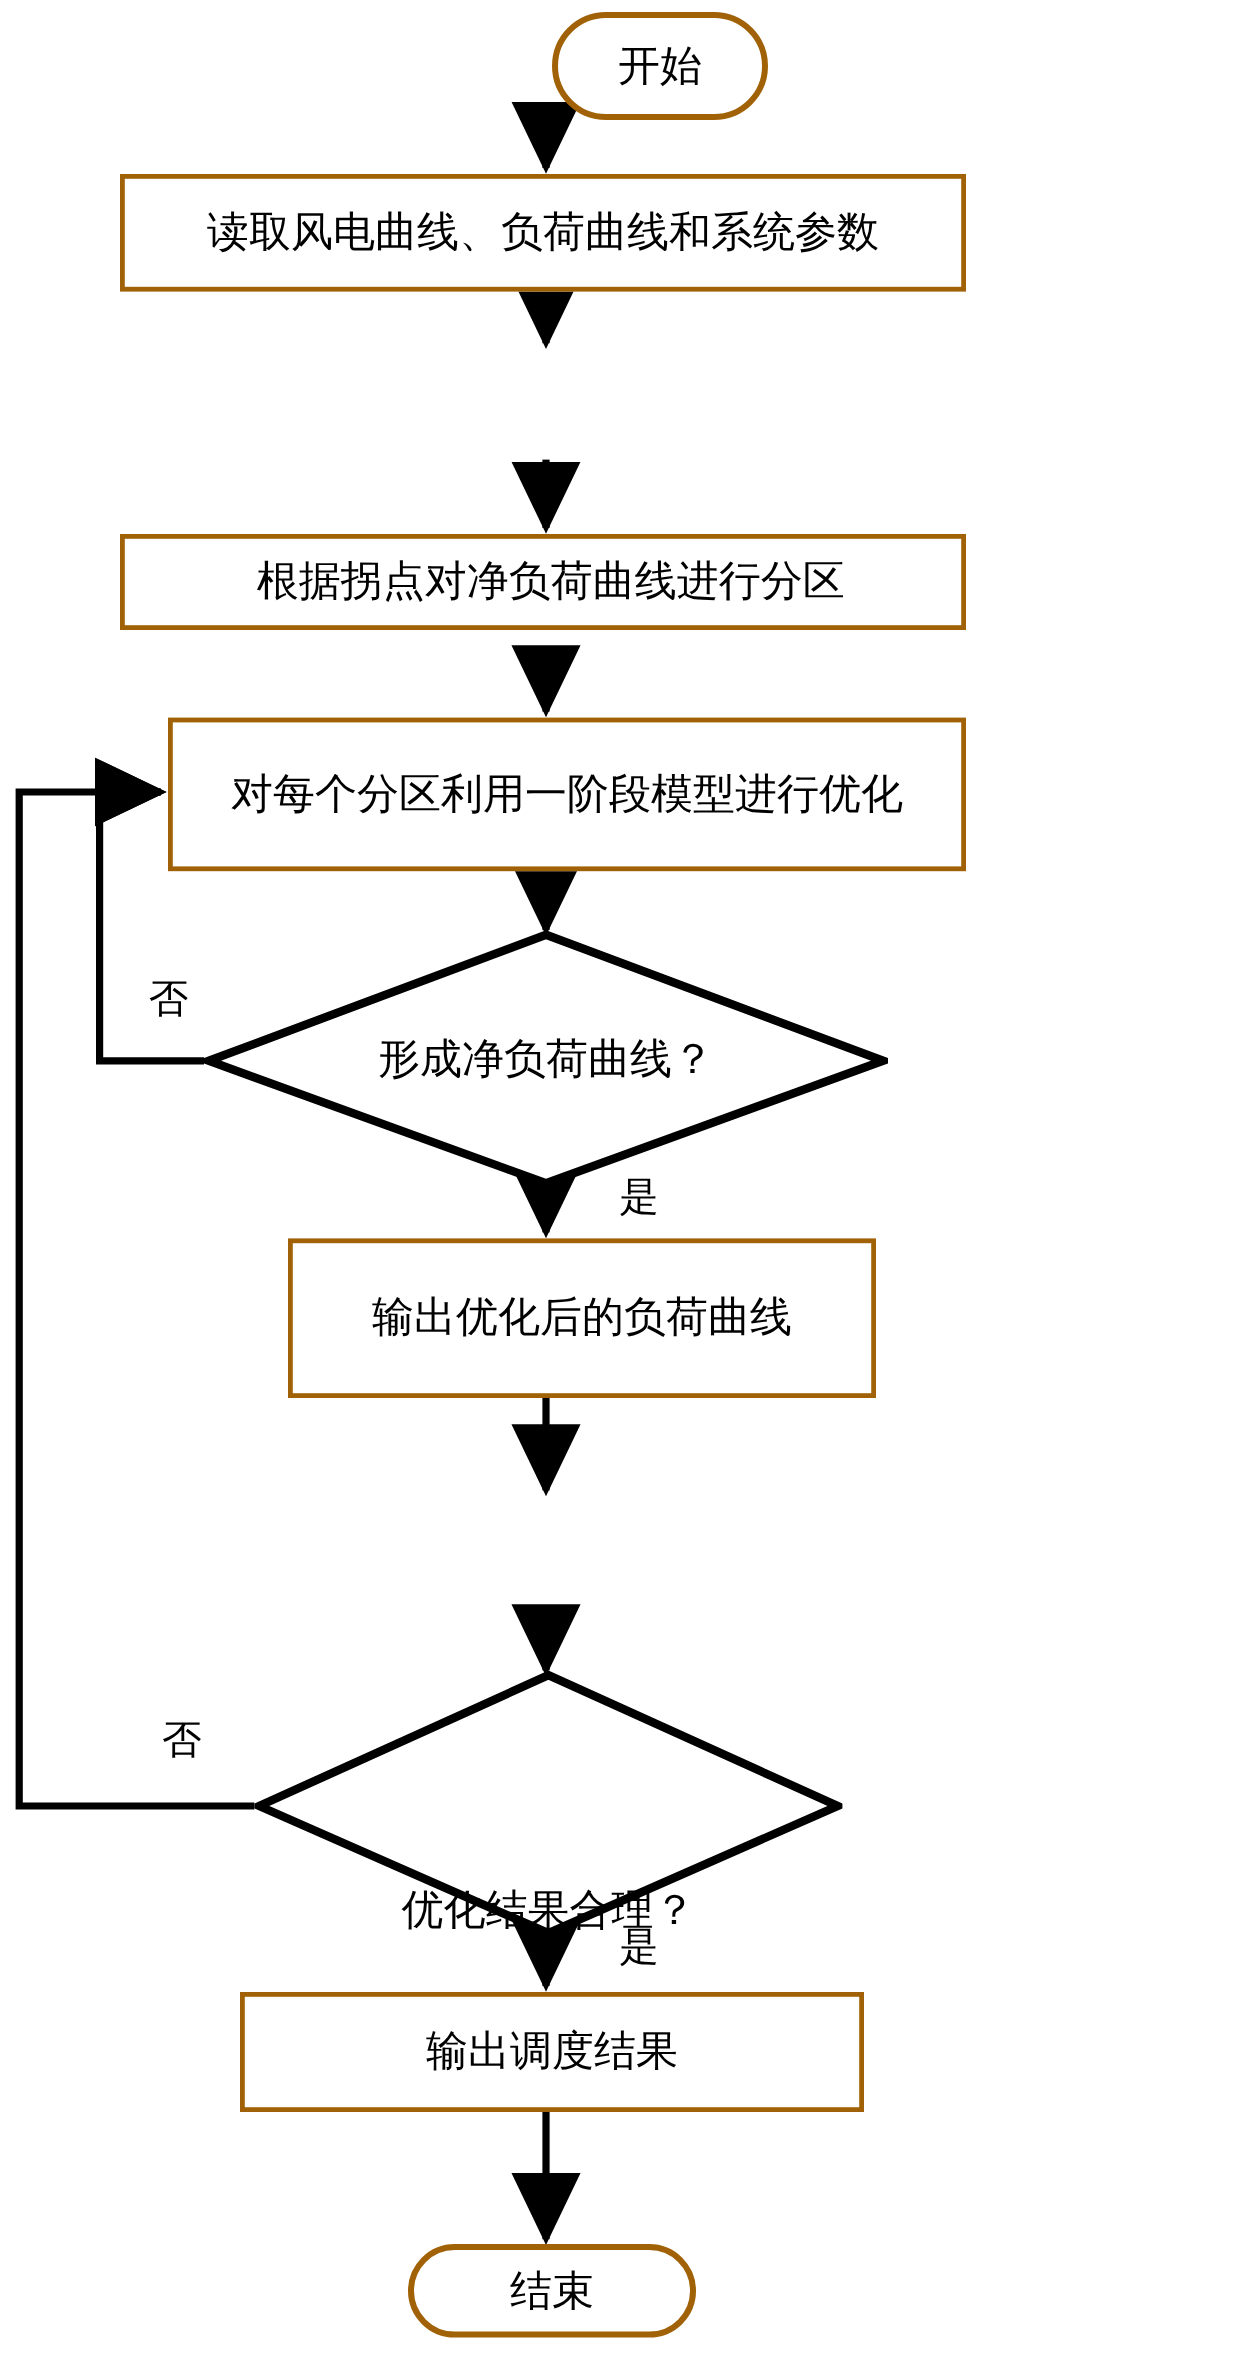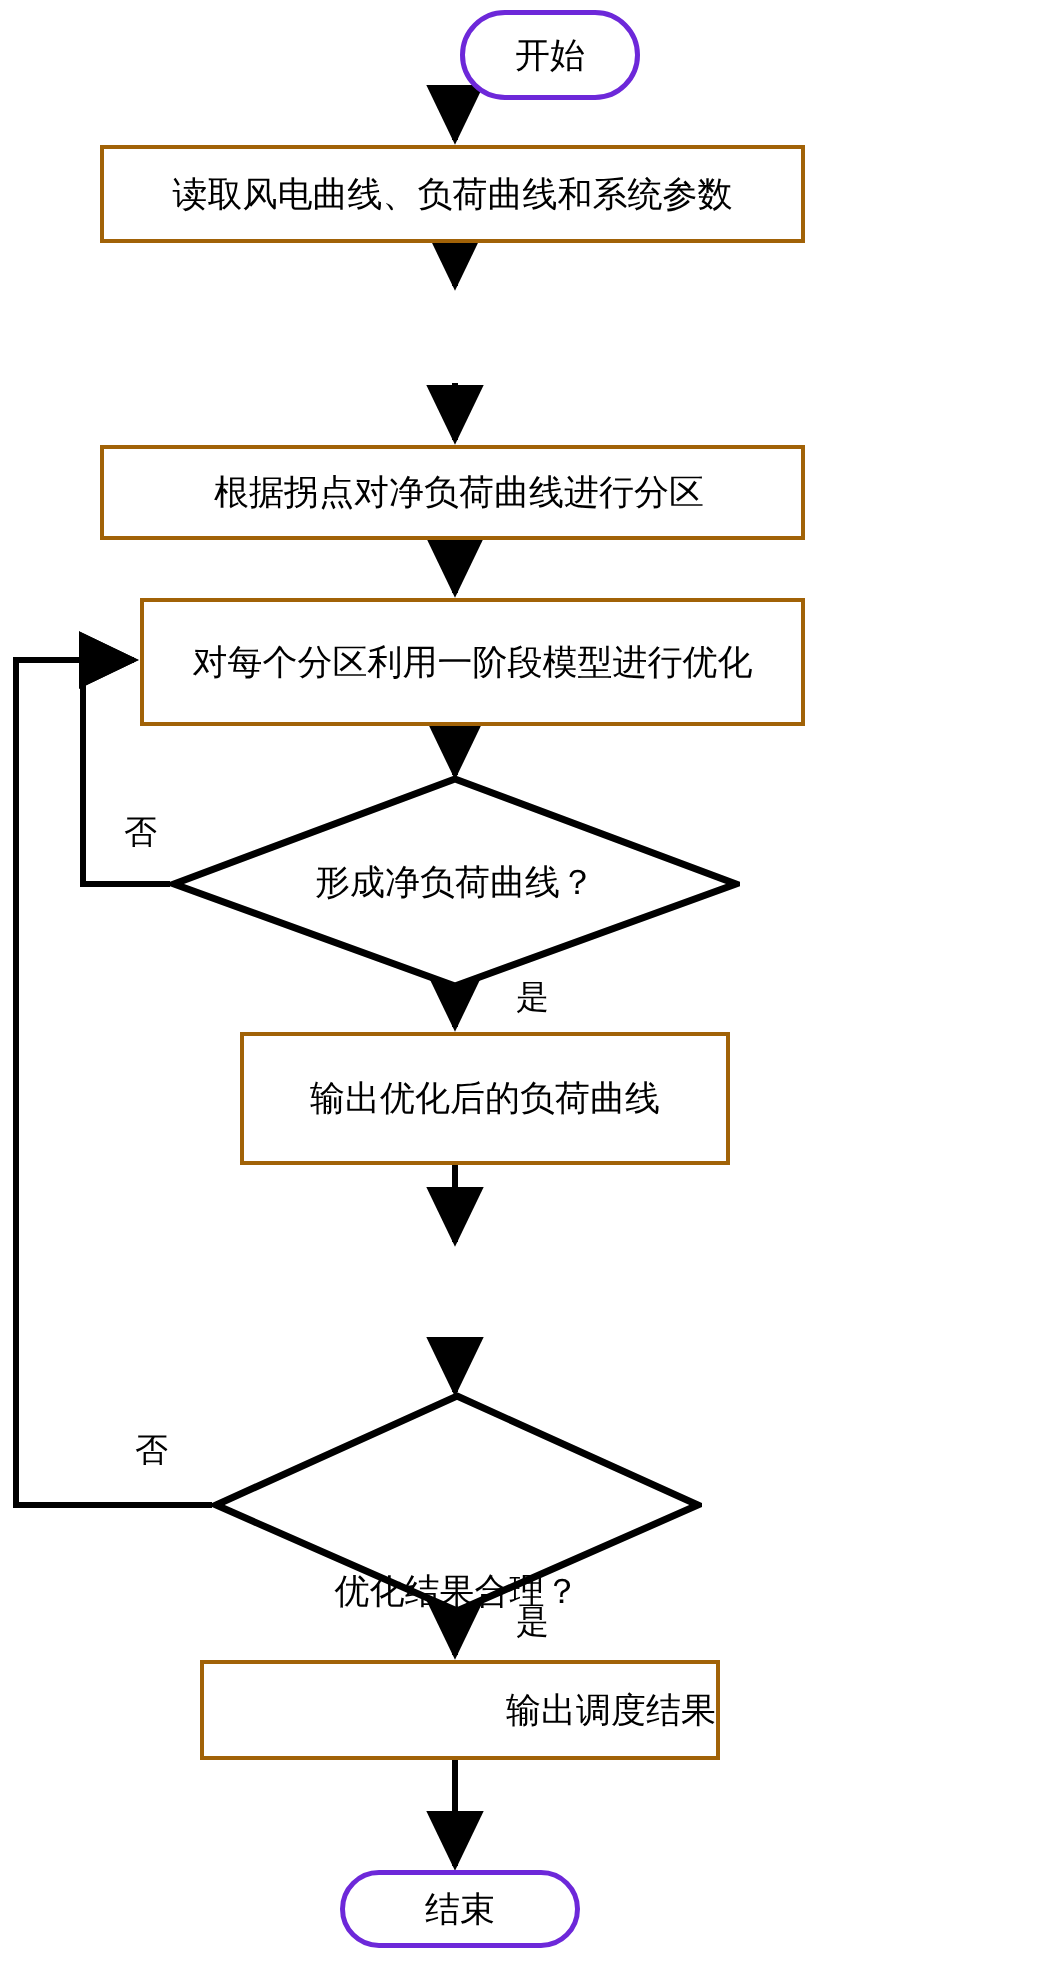--- a/index.html
+++ b/index.html
@@ -32,21 +32,21 @@
     text-align: center;
     color: #000000;
     background: #ffffff;
   }
   .proc {
     border: 4px solid #a16207;
     font-size: 35px;
     line-height: 1.1;
   }
   .term {
-    border: 5px solid #6d28d9;
+    border: 5px solid #a16207;
     border-radius: 48px;
     font-size: 35px;
   }
   .diamond-wrap {
     position: absolute;
     display: flex;
     align-items: center;
     justify-content: center;
   }
   .diamond-wrap svg.dshape {
@@ -110,21 +110,21 @@
 
   <div class="node term" style="left:460px; top:10px; width:180px; height:90px;">
     <span>开始</span>
   </div>
 
   <div class="node proc" style="left:100px; top:145px; width:705px; height:98px;">
     <span>读取风电曲线、负荷曲线和系统参数</span>
   </div>
 
 
-  <div class="node proc" style="left:100px; top:445px; width:705px; height:95px;padding-left:13px;">
+  <div class="node proc" style="left:100px; top:445px; width:705px; height:80px;padding-left:13px;">
     <span>根据拐点对净负荷曲线进行分区</span>
   </div>
 
   <div class="node proc" style="left:140px; top:598px; width:665px; height:128px;">
     <span>对每个分区利用一阶段模型进行优化</span>
   </div>
 
   <div class="diamond-wrap" style="left:170px; top:775px; width:570px; height:215px;">
     <svg class="dshape" width="570" height="215" viewBox="0 0 570 215" xmlns="http://www.w3.org/2000/svg">
       <polygon points="285,4 566,109 285,211 4,109" fill="#ffffff" stroke="#000000" stroke-width="7"></polygon>
@@ -153,21 +153,21 @@
   </div>
 
   <div class="edge-label" style="left:135px; top:1428px;">
     <span>否</span>
   </div>
 
   <div class="edge-label" style="left:516px; top:1600px;">
     <span>是</span>
   </div>
 
-  <div class="node proc" style="left:200px; top:1660px; width:520px; height:100px;justify-content:flex-end;">
+  <div class="node proc" style="left:200px; top:1660px; width:520px; height:100px;">
     <span>输出调度结果</span>
   </div>
 
   <div class="node term" style="left:340px; top:1870px; width:240px; height:78px;">
     <span>结束</span>
   </div>
 
 </div>
 
 </body></html>

